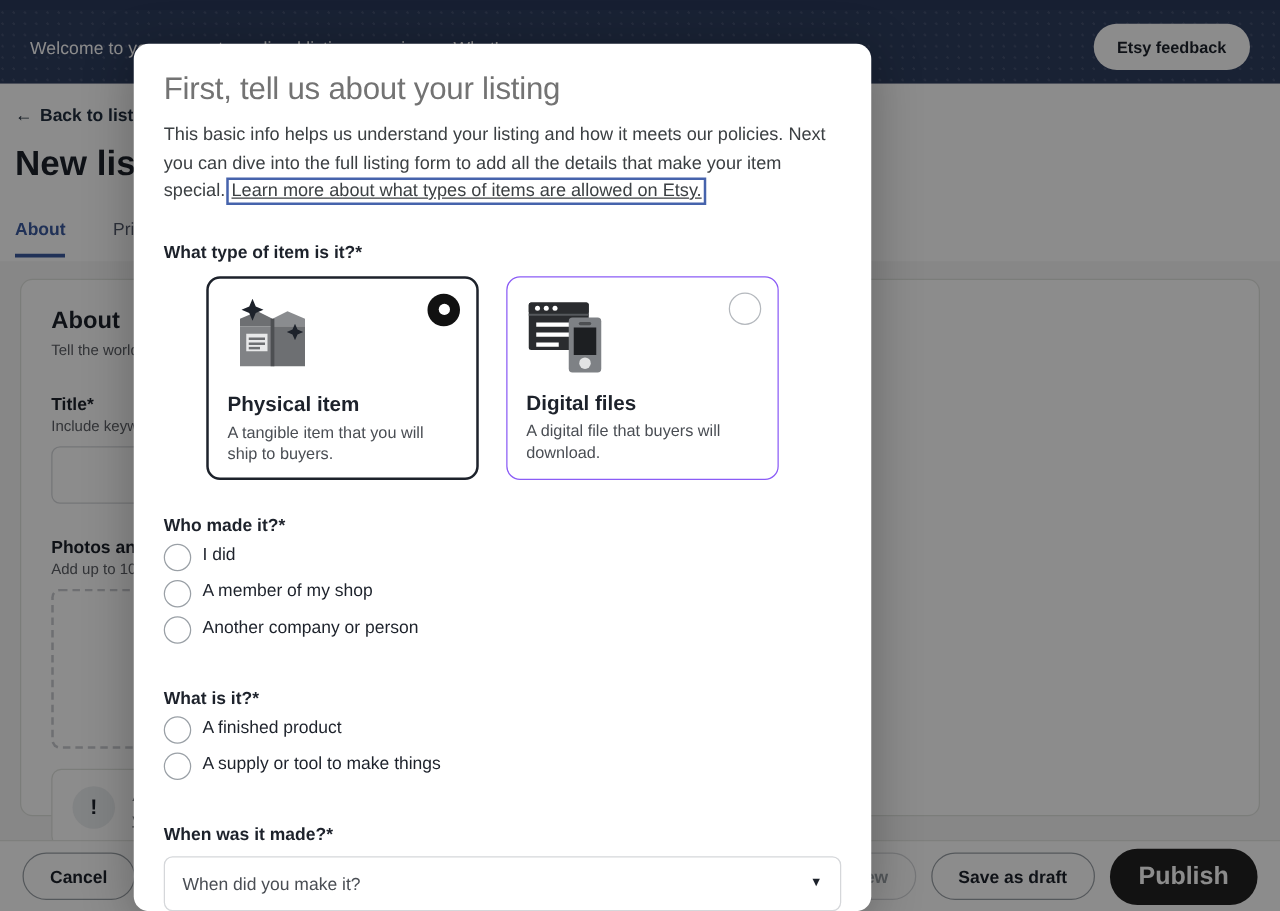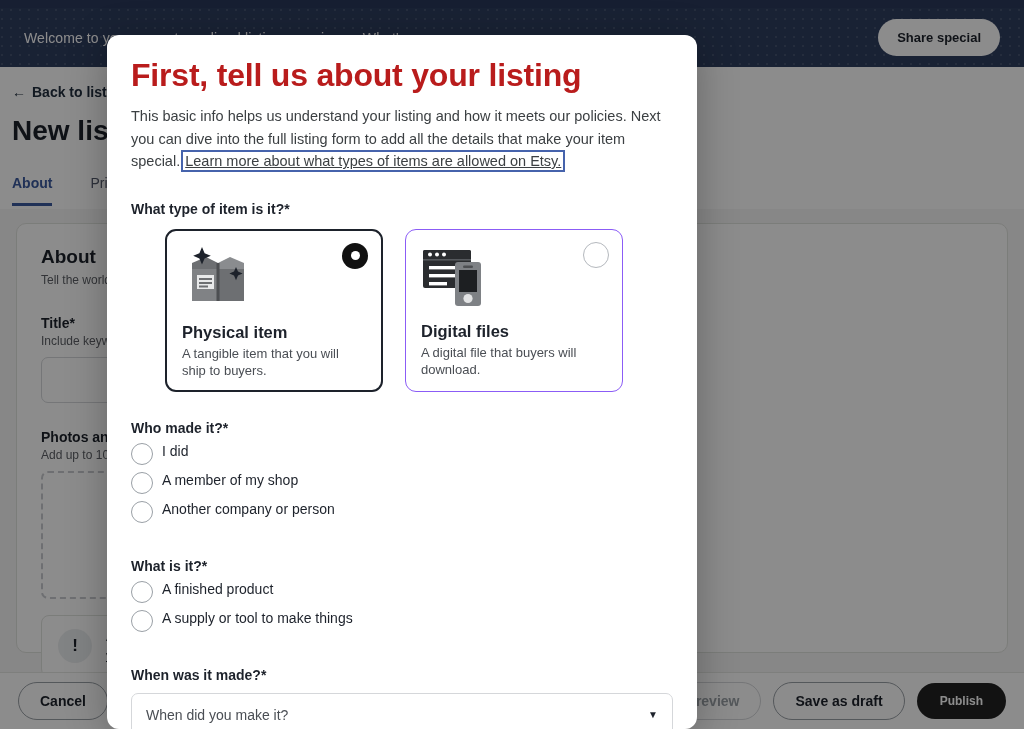--- a/index.html
+++ b/index.html
@@ -130,38 +130,38 @@
     font-family: "Liberation Sans", sans-serif;
   }
   .btn-pill-quiet {
     border: 1px solid #d5d7da; background: #fff; color: #9aa0a6;
     border-radius: 22px; font-size: 14px; font-weight: 700;
     padding: 10px 21px; white-space: nowrap;
     font-family: "Liberation Sans", sans-serif;
   }
   .btn-pill-dark {
     border: none; background: #222222; color: #ffffff;
-    border-radius: 22px; font-size: 12px; font-weight: 700;
+    border-radius: 22px; font-size: 20px; font-weight: 700;
     padding: 11px 23px; white-space: nowrap;
     font-family: "Liberation Sans", sans-serif;
   }
   .footer-right { margin-left: auto; display: flex; gap: 12px; align-items: center; }
 
   
   .modal {
     position: absolute; left: 107px; top: 35px;
     width: 590px; height: 694px;
     background: #ffffff; border-radius: 12px;
     z-index: 100; overflow: hidden;
     box-shadow: 0 8px 40px rgba(0,0,0,0.28);
   }
   .modal-inner { padding: 22px 24px 0 24px; }
 
   .modal-title {
-    font-size: 32px; font-weight: 700; color: #b91c1c;
+    font-size: 25px; font-weight: 400; color: #737373;
     letter-spacing: -0.2px;
   }
   .modal-desc {
     margin-top: 11px; font-size: 14.5px; line-height: 22.5px; color: #3c4043;
   }
   .focus-link {
     color: #3c4043; text-decoration: underline;
     outline: 2px solid #4663ac; outline-offset: 1px;
     padding: 0 1px;
     margin-top: 16px;
@@ -217,21 +217,21 @@
 </head>
 <body>
 
 <div id="page-root">
 
   <div class="top-strip"></div>
 
   <div class="banner">
     <span class="banner-text">Welcome to your new, streamlined listing experience. What's new</span>
     <span class="banner-actions">
-      <button class="btn-solid-light">Share special</button>
+      <button class="btn-solid-light">Etsy feedback</button>
     </span>
   </div>
 
   <div class="page-body">
 
     <a class="back-link">
       <span>←</span>
       <span>Back to listings</span>
     </a>
 

